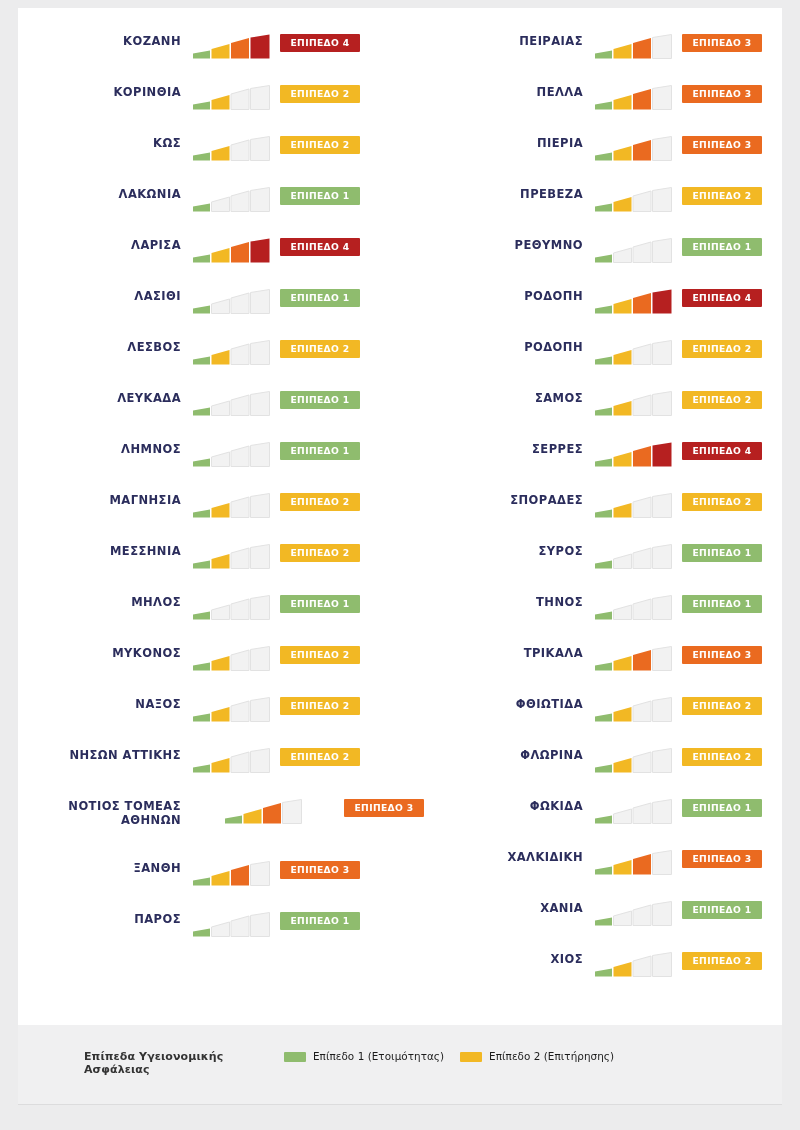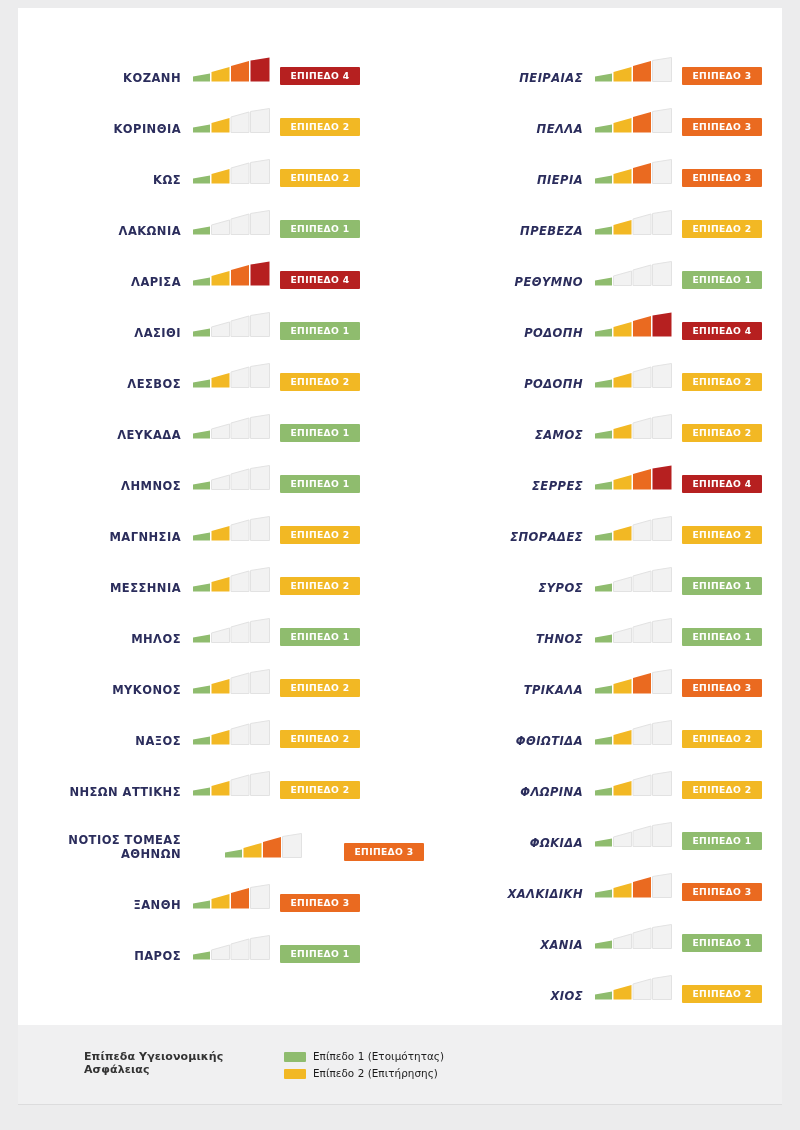--- a/index.html
+++ b/index.html
@@ -50,40 +50,40 @@
     box-sizing: border-box;
   }
 
   .column.left  { padding-left: 26px; padding-right: 14px; }
   .column.right { padding-left: 22px; padding-right: 18px; }
 
   
   .row {
     display: flex;
     flex-direction: row;
-    align-items: flex-end;
+    align-items: flex-start;
     height: 51px;
     box-sizing: border-box;
   }
   .row.tall { height: 62px; gap: 32px; }
 
   .region-name {
     flex: 0 0 auto;
     width: 148px;
     text-align: right;
     padding-right: 11px;
     font-size: 11.5px;
     font-weight: bold;
     letter-spacing: 0.45px;
     color: #2b2d5c;
     line-height: 1.22;
     white-space: pre-line;
     box-sizing: border-box;
   }
-  .column.right .region-name { width: 134px; font-style: italic; }
+  .column.right .region-name { width: 134px; }
 
   
   .bars {
     flex: 0 0 auto;
     width: 80px;
     height: 28px;
     position: relative;
     margin-right: 8px;
   }
   .bars svg { display: block; }
@@ -135,22 +135,22 @@
   #legend-subtitle {
     font-size: 11px;
     font-weight: bold;
     color: #333333;
     letter-spacing: 0.1px;
     margin-top: 2px;
   }
   .legend-col {
     flex: 0 0 auto;
     display: flex;
-    flex-direction: column;
-    gap: 6px;
+    flex-direction: row;
+    gap: 16px;
     padding-top: 3px;
   }
   .legend-col.c1 { width: 212px; }
   .legend-item {
     display: flex;
     flex-direction: row;
     align-items: center;
     font-size: 10.4px;
     color: #1b1b1b;
     letter-spacing: 0.05px;

